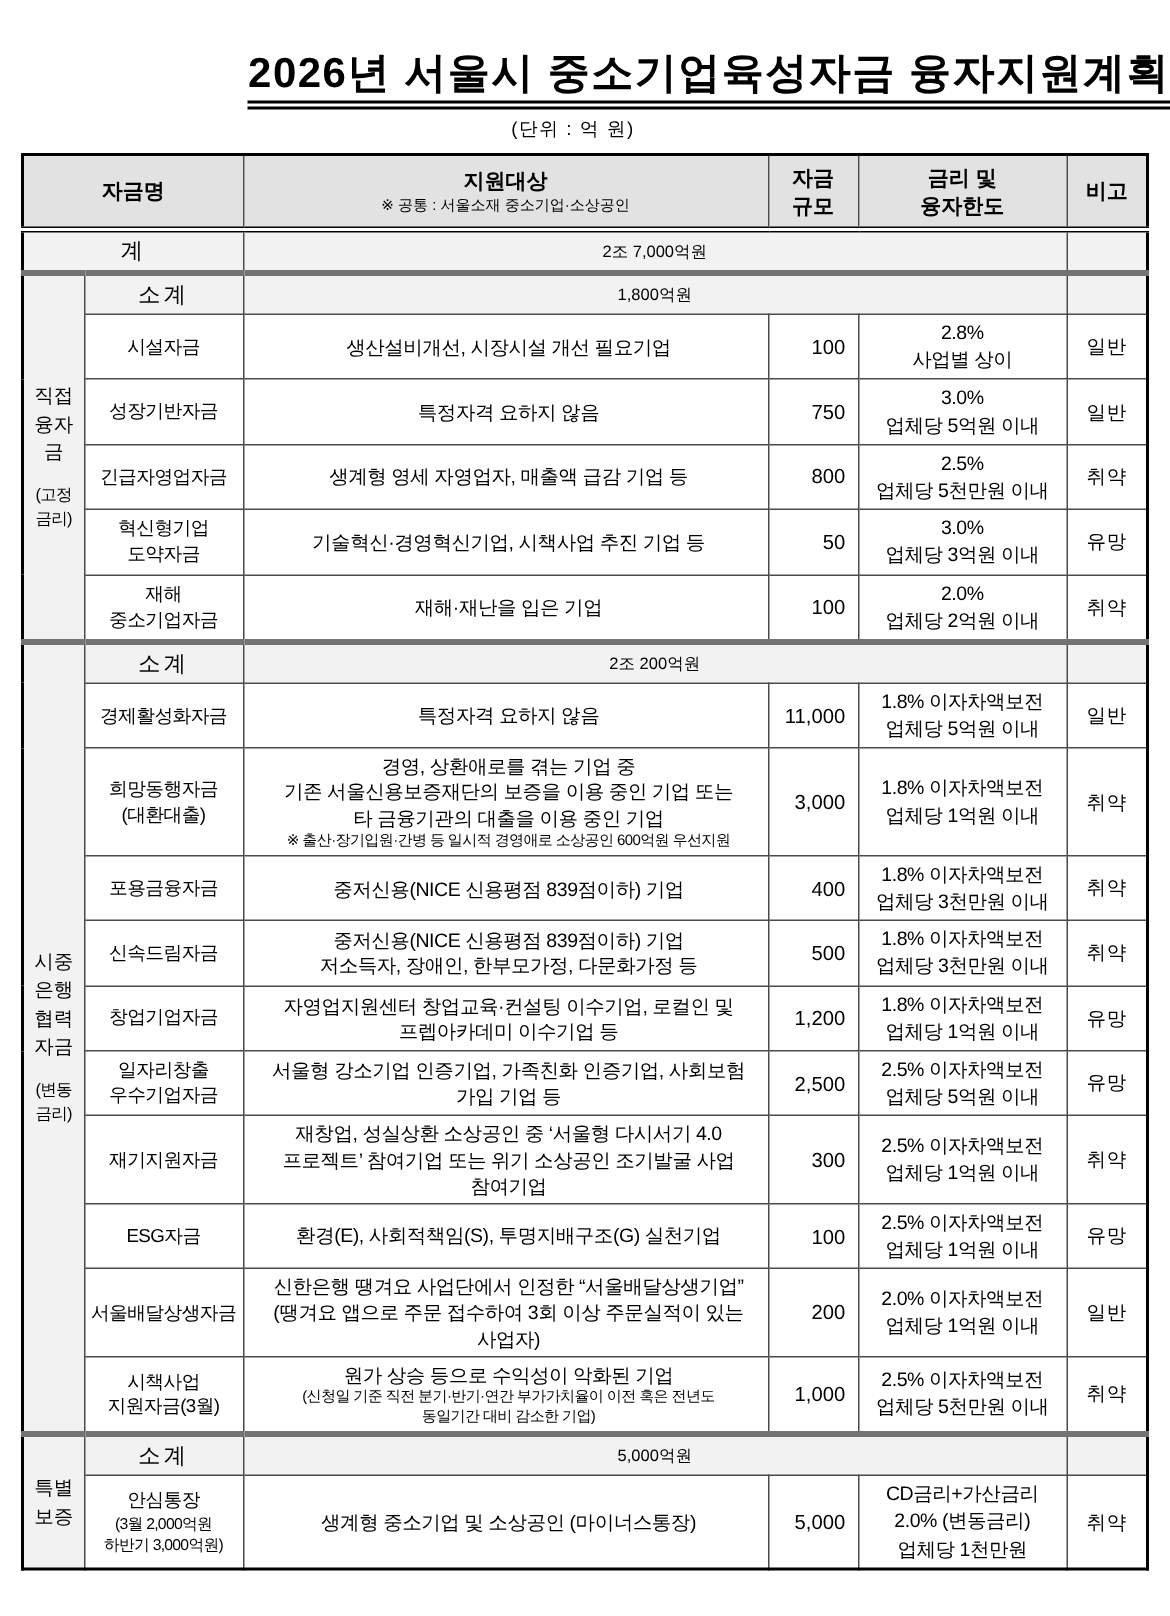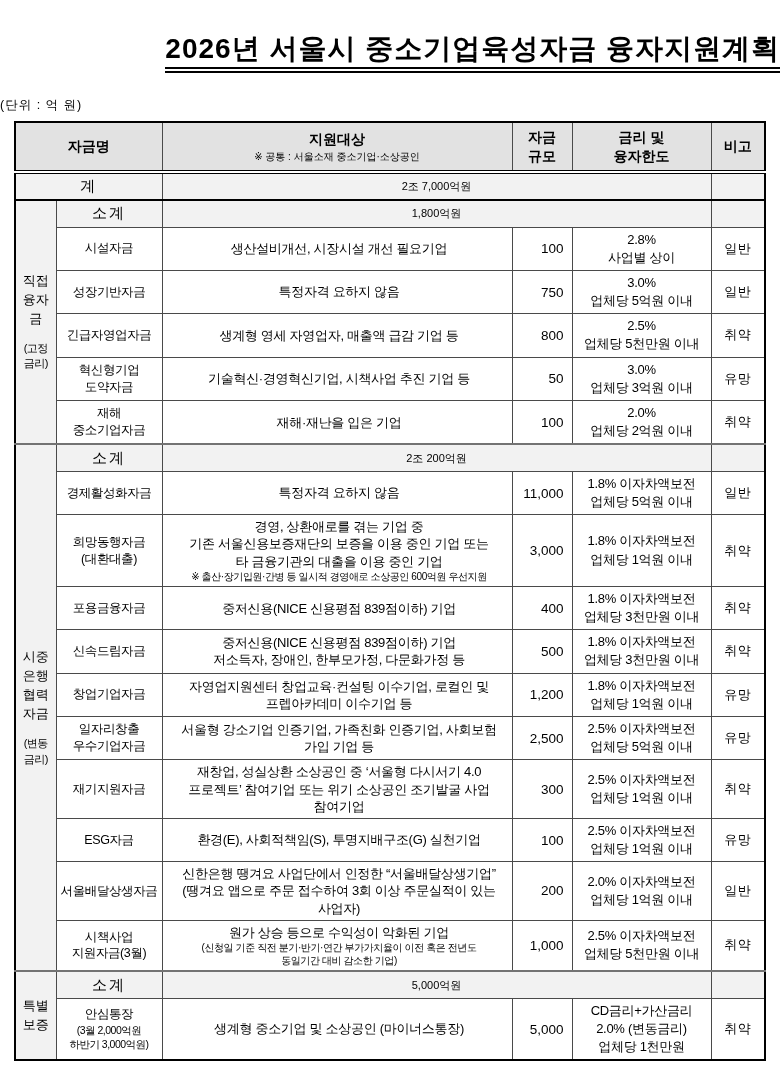--- a/index.html
+++ b/index.html
@@ -17,23 +17,23 @@
     font-size: 28px;
     font-weight: bold;
     letter-spacing: 1px;
     padding-left: 20px;
   }
   .doc-title span {
     border-bottom: 6px double #000;
     padding-bottom: 3px;
   }
   .unit-note {
-    text-align: left;
+    text-align: center;
     font-size: 12.5px;
-    margin: 29px 16px 7px 0;
+    margin: 10px 16px 7px 0;
     letter-spacing: 1px;
   }
 
   table.fund-table {
     border-collapse: collapse;
     table-layout: fixed;
     width: 752px;
     margin-left: 14px;
     border: 2px solid #000;
   }
@@ -54,21 +54,21 @@
     line-height: 1.3;
   }
   thead .sub-note { display: block; font-weight: normal; font-size: 10px; margin-top: 2px; }
 
   tr.total-row { height: 28px; }
   tr.subtotal-row { height: 27px; }
   tr.fund-row { height: 42px; }
 
   tr.band td { background: #f2f2f2; }
   tr.total-row td { border-bottom: 2px solid #000; }
-  tr.sep td { border-top: 2px solid #737373; }
+  tr.sep td { border-top: 4px solid #737373; }
 
   td.big-label { text-align: center; font-size: 15px; letter-spacing: 2px; }
   td.big-value { text-align: center; font-size: 11px; }
 
   td.group-cell {
     background: #f2f2f2;
     text-align: center;
     font-size: 13px;
     line-height: 1.45;
     padding: 2px 1px;

